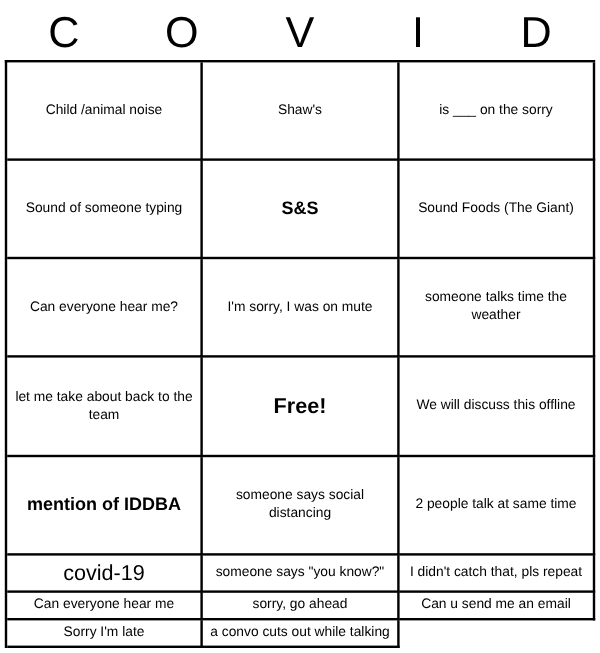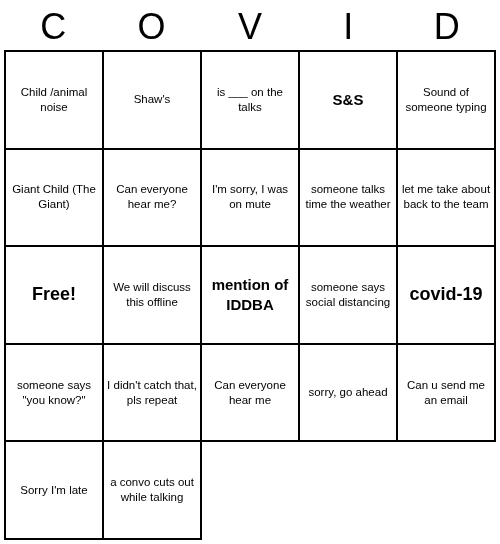--- a/index.html
+++ b/index.html
@@ -24,21 +24,21 @@
       height: 46px;
     }
     .header-letter {
       font-size: 36px;
       font-weight: normal;
       width: 92px;
       text-align: center;
     }
     .bingo-grid {
       display: grid;
-      grid-template-columns: repeat(5, 1fr);
+      grid-template-columns: repeat(3, 1fr);
       grid-template-rows: repeat(5, 1fr);
       flex: 1;
       border-top: 2px solid #000;
       border-left: 2px solid #000;
     }
     .bingo-cell {
       border-right: 2px solid #000;
       border-bottom: 2px solid #000;
       display: flex;
       align-items: center;
@@ -51,49 +51,50 @@
     .bingo-cell.free {
       font-size: 18px;
       font-weight: bold;
     }
     .bingo-cell.large-text {
       font-size: 15px;
       font-weight: bold;
     }
     .bingo-cell.covid-text {
       font-size: 18px;
-      font-weight: bold;
+      font-weight: normal;
     }
   </style>
 </head>
 <body>
 
 <div class="bingo-container">
   <div class="bingo-header">
   <div class="header-letter">C</div>
       <div class="header-letter">O</div>
       <div class="header-letter">V</div>
       <div class="header-letter">I</div>
       <div class="header-letter">D</div>
     </div>
   <div class="bingo-grid">
   <div class="bingo-cell">Child /animal noise</div>
       <div class="bingo-cell">Shaw's</div>
-      <div class="bingo-cell">is ___ on the talks</div>
+      <div class="bingo-cell">is ___ on the sorry</div>
+      <div class="bingo-cell">Sound of someone typing</div>
       <div class="bingo-cell large-text">S&amp;S</div>
-      <div class="bingo-cell">Sound of someone typing</div>
-      <div class="bingo-cell">Giant Child (The Giant)</div>
+      <div class="bingo-cell">Sound Foods (The Giant)</div>
       <div class="bingo-cell">Can everyone hear me?</div>
       <div class="bingo-cell">I'm sorry, I was on mute</div>
       <div class="bingo-cell">someone talks time the weather</div>
       <div class="bingo-cell">let me take about back to the team</div>
       <div class="bingo-cell free">Free!</div>
       <div class="bingo-cell">We will discuss this offline</div>
       <div class="bingo-cell large-text">mention of IDDBA</div>
       <div class="bingo-cell">someone says social distancing</div>
+      <div class="bingo-cell">2 people talk at same time</div>
       <div class="bingo-cell covid-text">covid-19</div>
       <div class="bingo-cell">someone says "you know?"</div>
       <div class="bingo-cell">I didn't catch that, pls repeat</div>
       <div class="bingo-cell">Can everyone hear me</div>
       <div class="bingo-cell">sorry, go ahead</div>
       <div class="bingo-cell">Can u send me an email</div>
       <div class="bingo-cell">Sorry I'm late</div>
       <div class="bingo-cell">a convo cuts out while talking</div>
     </div>
 </div>

